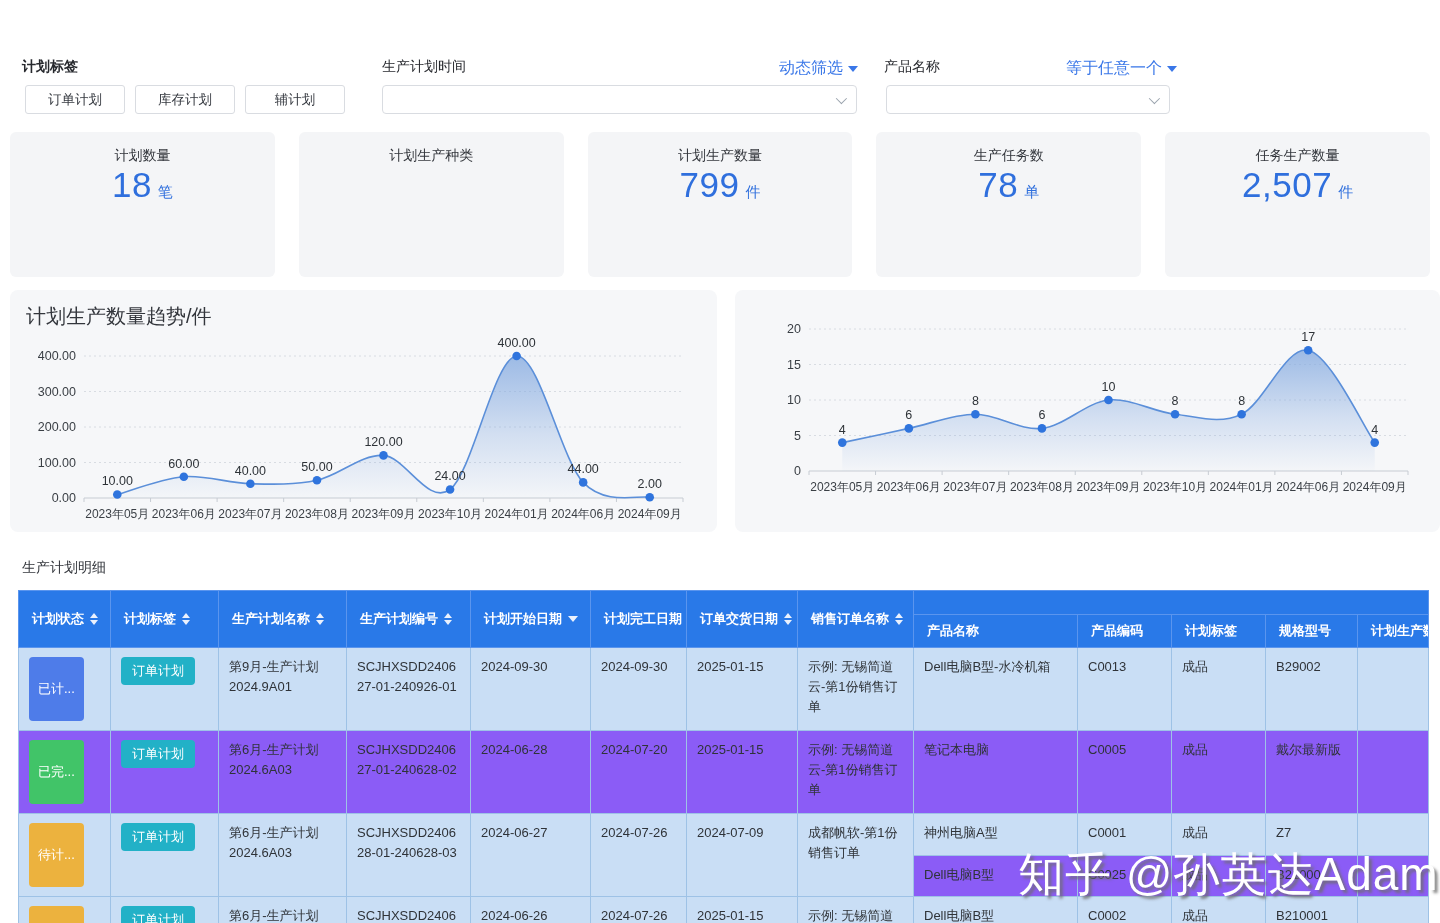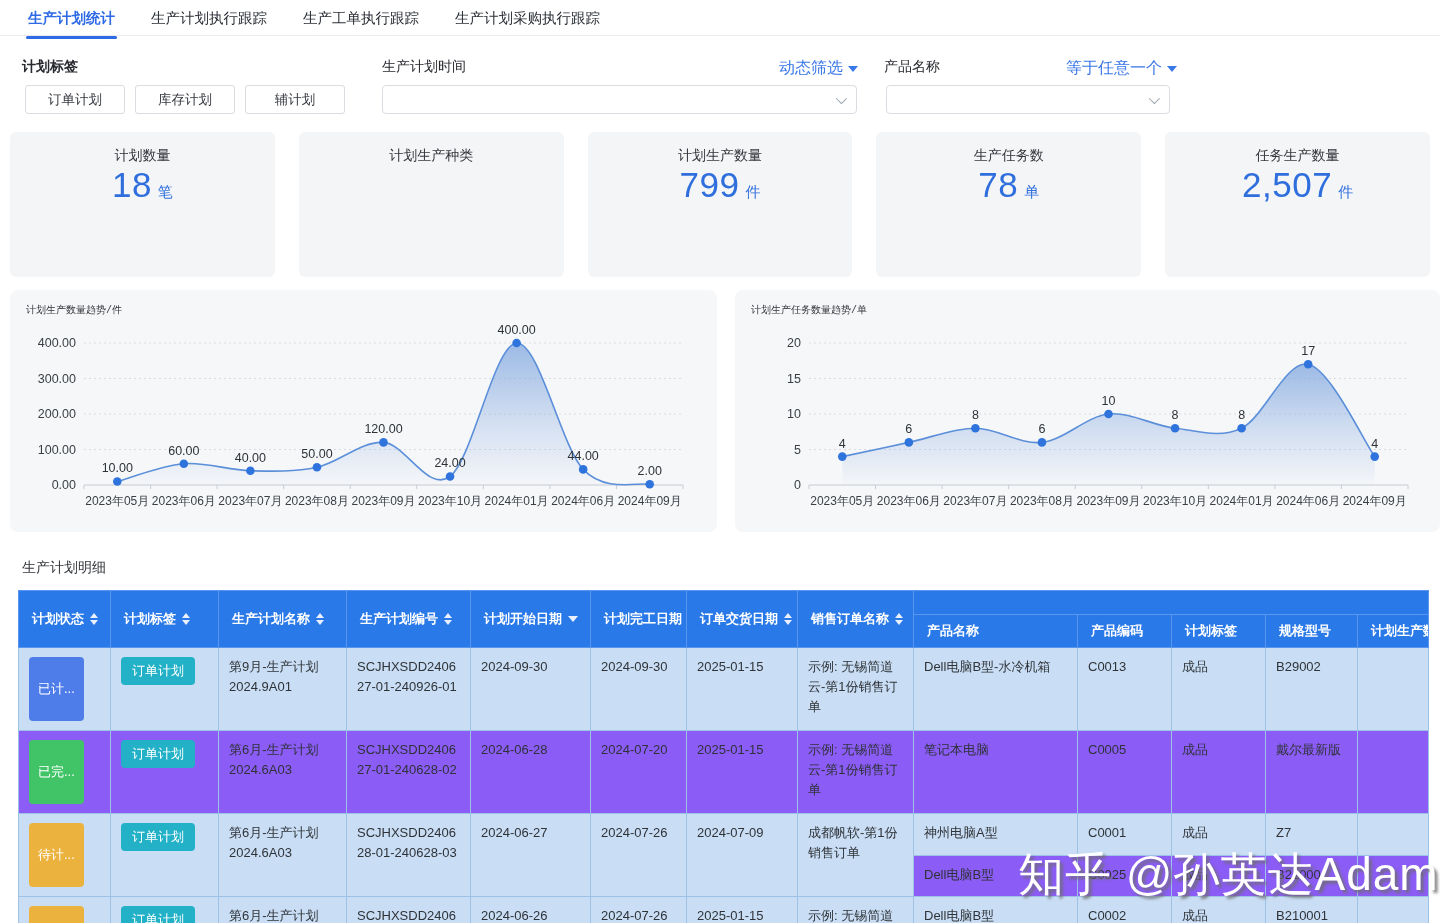--- a/index.html
+++ b/index.html
@@ -37,21 +37,21 @@
   .cards { position:absolute; top:132px; left:10px; width:1420px; height:145px; display:flex; gap:24px; }
   .card { flex:1; background:#f4f5f7; border-radius:6px; text-align:center; padding-top:15px; }
   .card-title { font-size:14px; color:#33363c; }
   .card-value-row { color:#2f6fdd; }
   .card-value { font-size:35px; letter-spacing:0.5px; }
   .card-unit { font-size:15px; margin-left:6px; }
 
   
   .panel { position:absolute; top:290px; height:242px; background:#f6f7f9; border-radius:8px;
            padding:13px 8px 0 14px; }
-  .panel-title { font-size:10px; color:#33363c; padding-left:2px;font-family:Liberation Mono, monospace; }
+  .panel-title { font-size:20px; color:#33363c; padding-left:2px; }
   .panel svg { display:block; margin-top:2px; }
 
   
   .table-title { position:absolute; top:559px; left:22px; font-size:14px; color:#33363c; }
   .table-wrap { position:absolute; top:590px; left:18px; width:1410px; }
   table { border-collapse:collapse; table-layout:fixed; width:1410px; }
   th { background:#2979e8; color:#fff; font-size:13px; font-weight:bold; text-align:left;
        border:1px solid #5a95ee; padding:0 10px 0 13px; white-space:nowrap; overflow:hidden; }
   th .th-inner { display:flex; align-items:center; justify-content:flex-start; }
   td { font-size:13px; color:#2f3338; border:1px solid #9ec2e6; padding:9px 10px;
@@ -75,26 +75,20 @@
   
   .watermark { position:absolute; left:1018px; top:844px; font-size:46px; color:#ffffff;
                text-shadow:3px 3px 3px rgba(110,110,110,0.85); white-space:nowrap; z-index:20;
                pointer-events:none; letter-spacing:1px; }
 </style>
 </head>
 <body>
 
 <div class="page">
 
-  <div class="tabbar">
-    <div class="tab active">生产计划统计</div>
-    <div class="tab">生产计划执行跟踪</div>
-    <div class="tab">生产工单执行跟踪</div>
-    <div class="tab">生产计划采购执行跟踪</div>
-  </div>
 
   <div class="filter-label bold" style="left:22px; top:58px;">计划标签</div>
   <div class="tag-btn" style="left:25px;">订单计划</div>
   <div class="tag-btn" style="left:135px;">库存计划</div>
   <div class="tag-btn" style="left:245px;">辅计划</div>
 
   <div class="filter-label" style="left:382px; top:58px;">生产计划时间</div>
   <div class="link-blue" style="left:779px;">
     <span>动态筛选</span>
     <span class="caret-down"></span>
@@ -191,21 +185,20 @@
         <text x="226.38888888888889" y="186" text-anchor="middle" font-size="12" fill="#3a3f45">2023年07月</text>
         <text x="292.94444444444446" y="186" text-anchor="middle" font-size="12" fill="#3a3f45">2023年08月</text>
         <text x="359.5" y="186" text-anchor="middle" font-size="12" fill="#3a3f45">2023年09月</text>
         <text x="426.05555555555554" y="186" text-anchor="middle" font-size="12" fill="#3a3f45">2023年10月</text>
         <text x="492.61111111111114" y="186" text-anchor="middle" font-size="12" fill="#3a3f45">2024年01月</text>
         <text x="559.1666666666667" y="186" text-anchor="middle" font-size="12" fill="#3a3f45">2024年06月</text>
         <text x="625.7222222222223" y="186" text-anchor="middle" font-size="12" fill="#3a3f45">2024年09月</text>
       </svg>
   </div>
   <div class="panel" style="left:735px; width:705px;">
-    <div class="panel-title">计划生产任务数量趋势/单</div>
     <svg width="683" height="204" viewBox="0 0 683 204">
         <defs>
           <linearGradient id="areaGrad1" x1="0" y1="0" x2="0" y2="1">
             <stop offset="0%" stop-color="#86abe0" stop-opacity="0.8"></stop>
             <stop offset="55%" stop-color="#86abe0" stop-opacity="0.32"></stop>
             <stop offset="100%" stop-color="#86abe0" stop-opacity="0.02"></stop>
           </linearGradient>
         </defs>
         <line x1="60" y1="166" x2="659" y2="166" stroke="#c7ccd3" stroke-dasharray="" stroke-width="1"></line>
         <text x="52" y="170" text-anchor="end" font-size="12.5" fill="#3a3f45">0</text>

